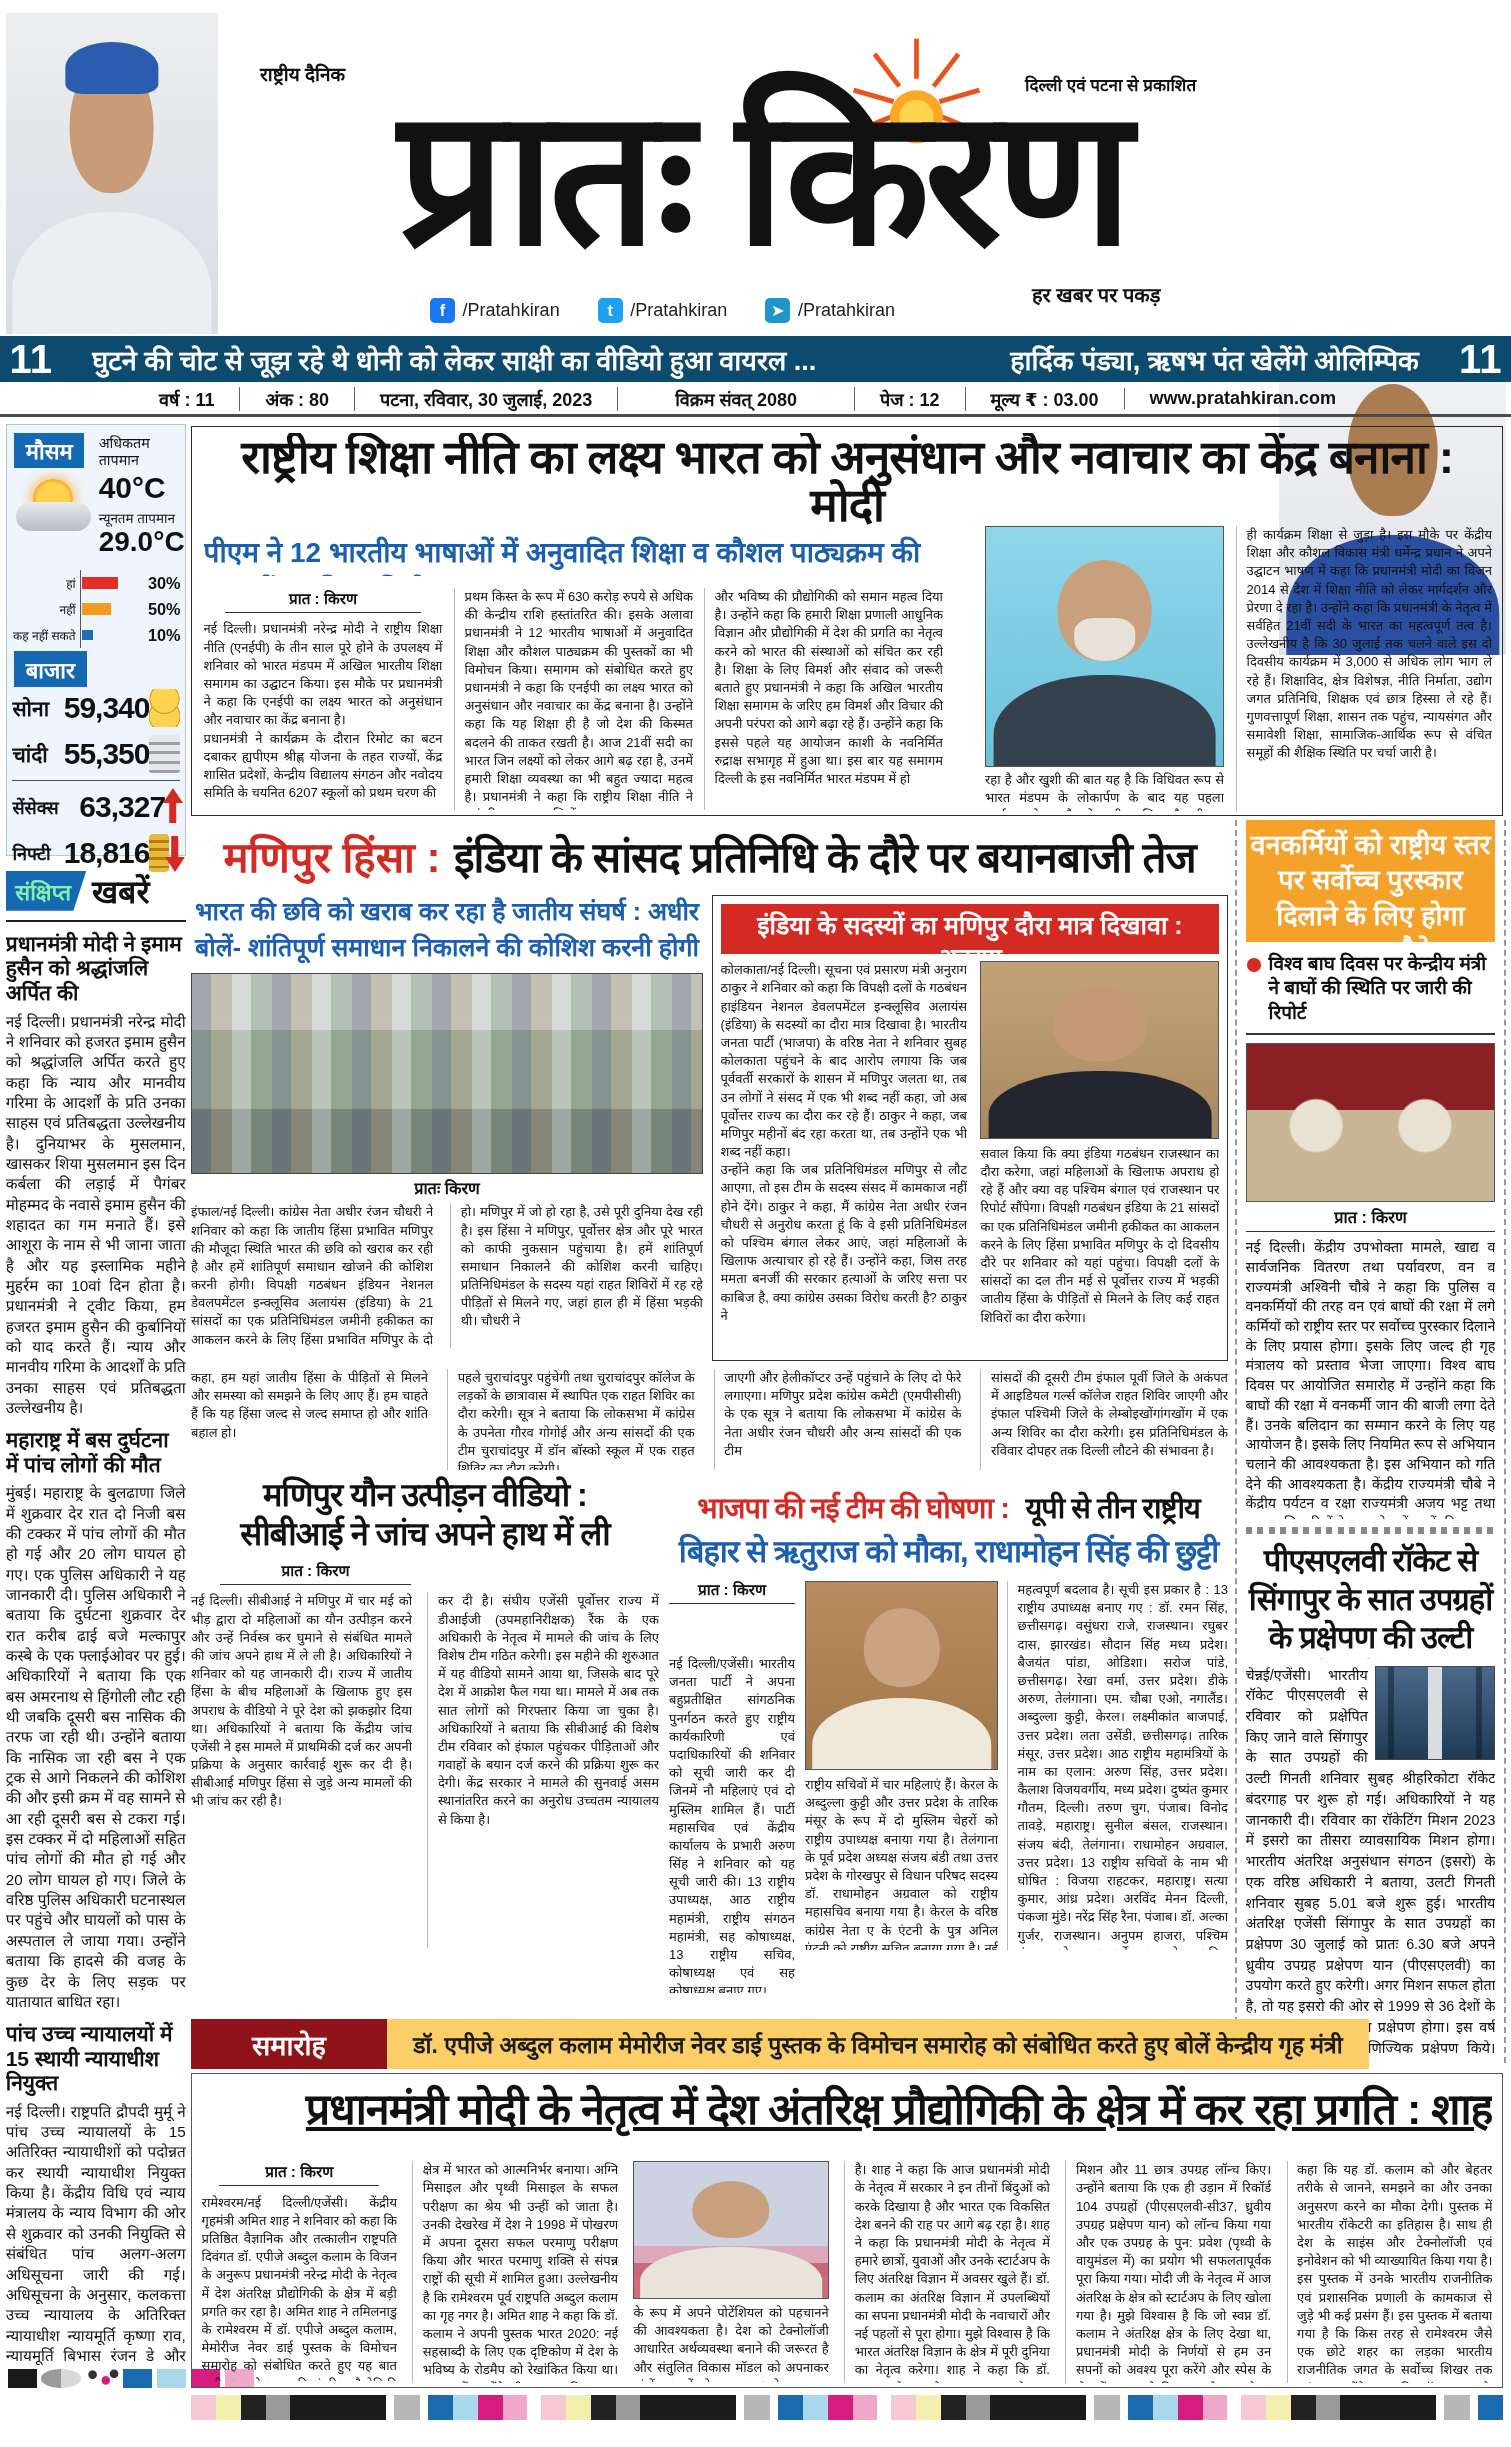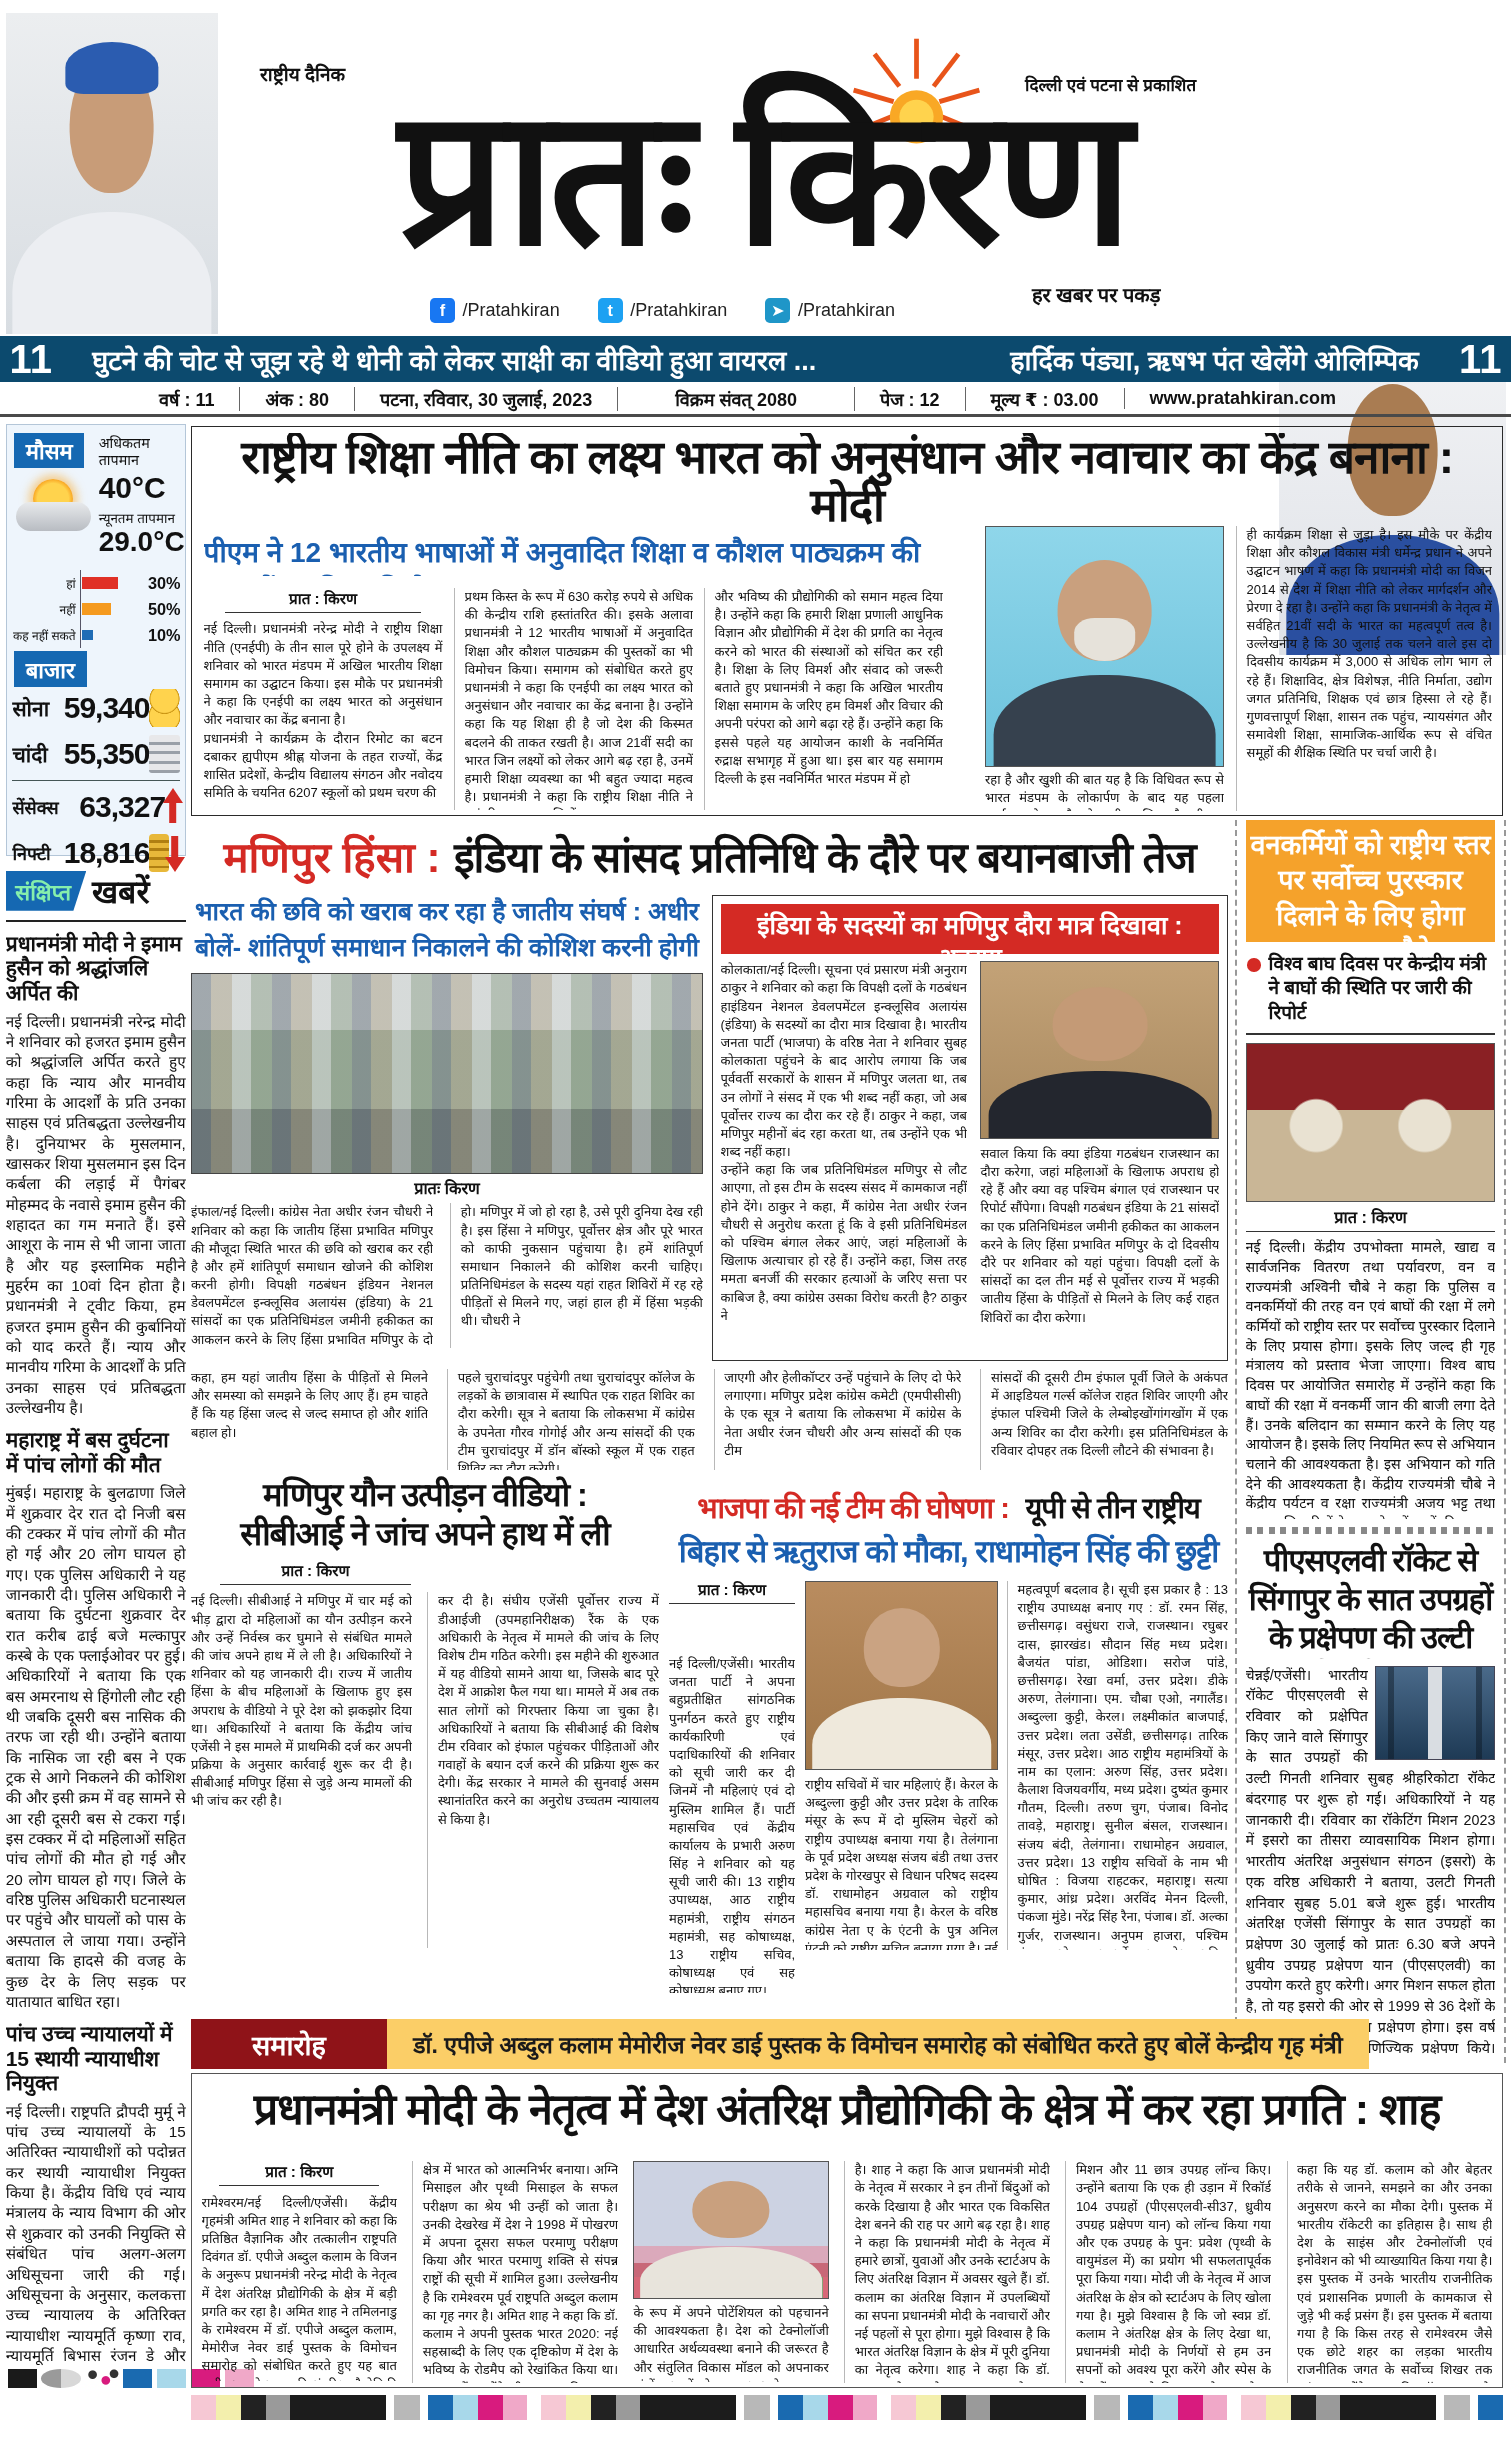--- a/index.html
+++ b/index.html
@@ -185,21 +185,21 @@
   .pslv-h { font-size:31px; font-weight:bold; text-align:center; line-height:1.25; height:117px; overflow:hidden; letter-spacing:-1px; }
   .pslv-b { font-size:14.3px; line-height:1.38; text-align:justify; margin-top:5.7px; overflow:hidden; height:390px; }
   .rocket { float:right; width:120px; height:94px; margin:1.9px 0 5.7px 7.6px; border:1px solid #445; }
 
   
   .ceremony { left:191px; top:2019px; width:1312px; height:371px; }
   .cer-strip { display:flex; height:50px; width:1178px; }
   .cer-badge { background:#8f1318; color:#fff; font-size:27px; font-weight:bold; width:196px; display:flex; align-items:center; justify-content:center; }
   .cer-striptext { flex:1; background:#fbce67; font-size:23px; font-weight:bold; display:flex; align-items:center; justify-content:center; color:#1a1a1a; overflow:hidden; }
   .cer-box { border:1.9px solid #555; margin-top:3.8px; height:315px; padding:3.8px 9.6px; }
-  .cer-h { font-size:43px; font-weight:bold; text-align:center; height:78px; line-height:1.05; padding-top:9.6px; overflow:hidden; letter-spacing:-1px; }
+  .cer-h { font-size:43px; font-weight:bold; text-align:right; height:78px; line-height:1.05; padding-top:9.6px; overflow:hidden; letter-spacing:-1px;text-decoration:underline; }
   .cer-row { display:flex; gap:15.3px; height:222px; margin-top:5.7px; }
   .cer-col { flex:1; overflow:hidden; position:relative; }
   .shah-photo { height:138px; border:1px solid #555; margin-bottom:4.8px; }
   .flowers { position:absolute; left:0; bottom:0; width:100%; height:16%;
       background:repeating-linear-gradient(90deg,#d86878 0 8.6px,#e8c0c8 8.6px 14.3px,#7a9a6a 14.3px 21px); }
 
   .footer-bars { left:191px; top:2395px; width:1312px; height:25px;
       background:repeating-linear-gradient(90deg,
         #f6c8d4 0 25px, #f3efad 25px 50px, #222 50px 75px, #9a9a9a 75px 99px,
         #1c1c1c 99px 195px, #fff 195px 203px, #b8b8b8 203px 229px, #fff 229px 237px,

